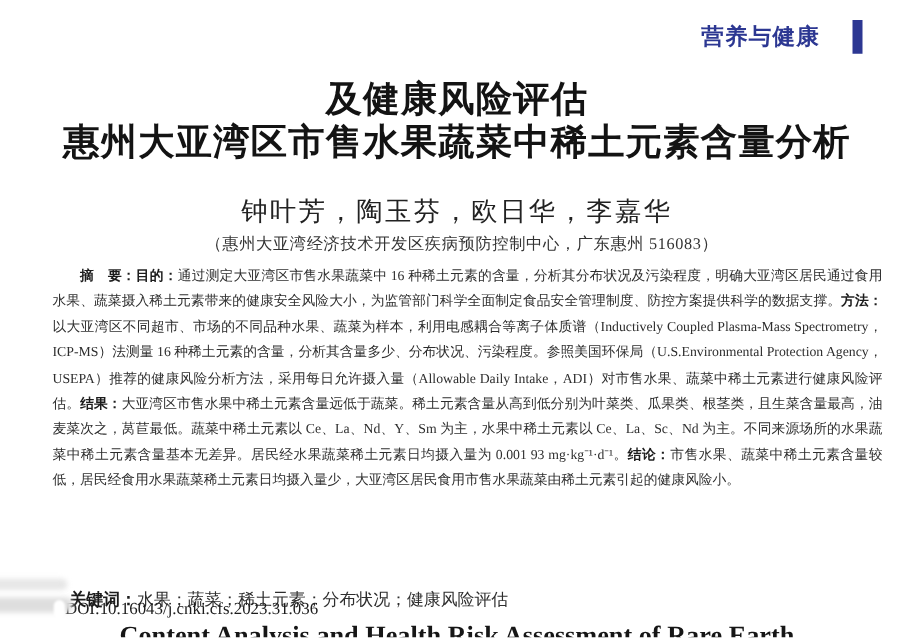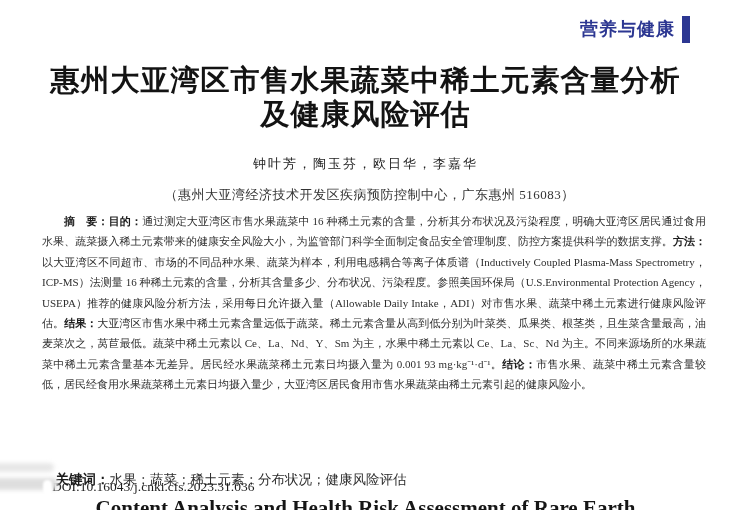--- a/index.html
+++ b/index.html
@@ -7,40 +7,40 @@
     position:relative;
     width:731px;height:510px;
     background:#ffffff;
     overflow:hidden;
     font-family:"Liberation Serif",serif;
     color:#2b2b2b;
   }
   
   .journal-tag{
     position:absolute;top:16px;right:41px;
-    display:flex;align-items:center;gap:7px;
+    display:flex;align-items:center;gap:26px;
   }
   .tag-text{
     font-family:"Liberation Sans",sans-serif;
     font-weight:bold;font-size:18px;
     color:#2c3792;letter-spacing:1px;
     line-height:27px;
   }
   .tag-bar{width:8px;height:27px;background:#2c3792;}
   
   .title{
     position:absolute;top:63px;left:0;width:100%;
     text-align:center;
     font-family:"Liberation Sans",sans-serif;
     font-weight:900;font-size:29px;line-height:34px;
     color:#131313;letter-spacing:1px;
   }
   .authors{
     position:absolute;top:155px;left:0;width:100%;
-    text-align:center;font-size:13px;letter-spacing:2px;color:#222;
+    text-align:center;font-size:21px;letter-spacing:2px;color:#222;
   }
   .affiliation{
     position:absolute;top:186px;left:4px;width:100%;
     text-align:center;font-size:13px;letter-spacing:0.5px;color:#333;
   }
   .abstract{
     position:absolute;top:211px;left:42px;width:664px;
     font-size:11px;line-height:20.4px;
     text-align:justify;text-indent:2em;color:#2e2e2e;
   }
@@ -75,22 +75,22 @@
 <body>
 
 <div class="page">
 
   <div class="journal-tag">
     <span class="tag-text">营养与健康</span>
     <span class="tag-bar"></span>
   </div>
 
   <h1 class="title" style="margin:0;">
+    <div>及健康风险评估</div>
     <div>惠州大亚湾区市售水果蔬菜中稀土元素含量分析</div>
-    <div>及健康风险评估</div>
   </h1>
 
   <div class="authors">钟叶芳，陶玉芬，欧日华，李嘉华</div>
 
   <div class="affiliation">（惠州大亚湾经济技术开发区疾病预防控制中心，广东惠州 516083）</div>
 
   <p class="abstract" style="margin:0;">
     <span class="b">摘　要：</span><span class="b">目的：</span><span>通过测定大亚湾区市售水果蔬菜中 16 种稀土元素的含量，分析其分布状况及污染程度，明确大亚湾区居民通过食用水果、蔬菜摄入稀土元素带来的健康安全风险大小，为监管部门科学全面制定食品安全管理制度、防控方案提供科学的数据支撑。</span><span class="b">方法：</span><span>以大亚湾区不同超市、市场的不同品种水果、蔬菜为样本，利用电感耦合等离子体质谱（Inductively Coupled Plasma-Mass Spectrometry，ICP-MS）法测量 16 种稀土元素的含量，分析其含量多少、分布状况、污染程度。参照美国环保局（U.S.Environmental Protection Agency，USEPA）推荐的健康风险分析方法，采用每日允许摄入量（Allowable Daily Intake，ADI）对市售水果、蔬菜中稀土元素进行健康风险评估。</span><span class="b">结果：</span><span>大亚湾区市售水果中稀土元素含量远低于蔬菜。稀土元素含量从高到低分别为叶菜类、瓜果类、根茎类，且生菜含量最高，油麦菜次之，莴苣最低。蔬菜中稀土元素以 Ce、La、Nd、Y、Sm 为主，水果中稀土元素以 Ce、La、Sc、Nd 为主。不同来源场所的水果蔬菜中稀土元素含量基本无差异。居民经水果蔬菜稀土元素日均摄入量为 0.001 93 mg·kg⁻¹·d⁻¹。</span><span class="b">结论：</span><span>市售水果、蔬菜中稀土元素含量较低，居民经食用水果蔬菜稀土元素日均摄入量少，大亚湾区居民食用市售水果蔬菜由稀土元素引起的健康风险小。</span>
   </p>
 

